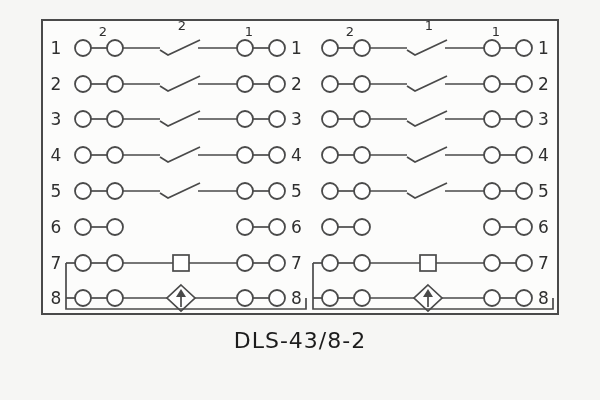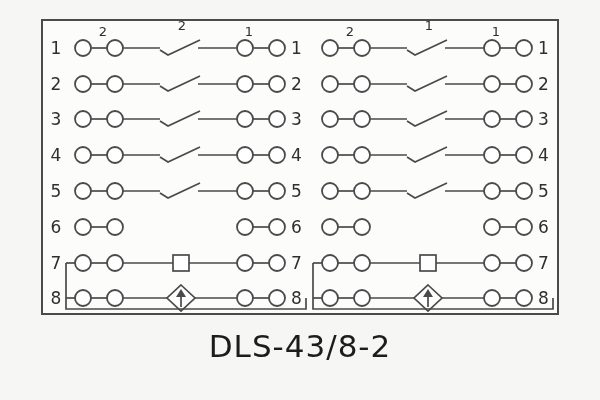--- a/index.html
+++ b/index.html
@@ -1,21 +1,21 @@
 <!DOCTYPE html>
 <html><head>
 <meta charset="utf-8">
 <style>
   html,body{margin:0;padding:0;width:600px;height:400px;background:#f6f6f4;overflow:hidden;}
   .stage{position:relative;width:600px;height:400px;font-family:"DejaVu Sans",sans-serif;}
   svg{position:absolute;left:0;top:0;}
   svg text{font-family:"DejaVu Sans",sans-serif;fill:#2f2f2f;}
   .caption{
     position:absolute;left:0;top:328px;width:600px;text-align:center;
-    font-size:31px;letter-spacing:1px;color:#1c1c1c;
+    font-size:22px;letter-spacing:1px;color:#1c1c1c;
     font-family:"DejaVu Sans",sans-serif;
   }
 </style>
 </head>
 <body>
 
 <div class="stage">
   <svg id="diagram-svg" width="600" height="360" viewBox="0 0 600 360">
       <rect x="42" y="20" width="516" height="294" fill="#fcfcfb" stroke="#4a4a4a" stroke-width="2"></rect>
       <line x1="91" y1="48" x2="107" y2="48" stroke="#4a4a4a" stroke-width="1.7"></line>

